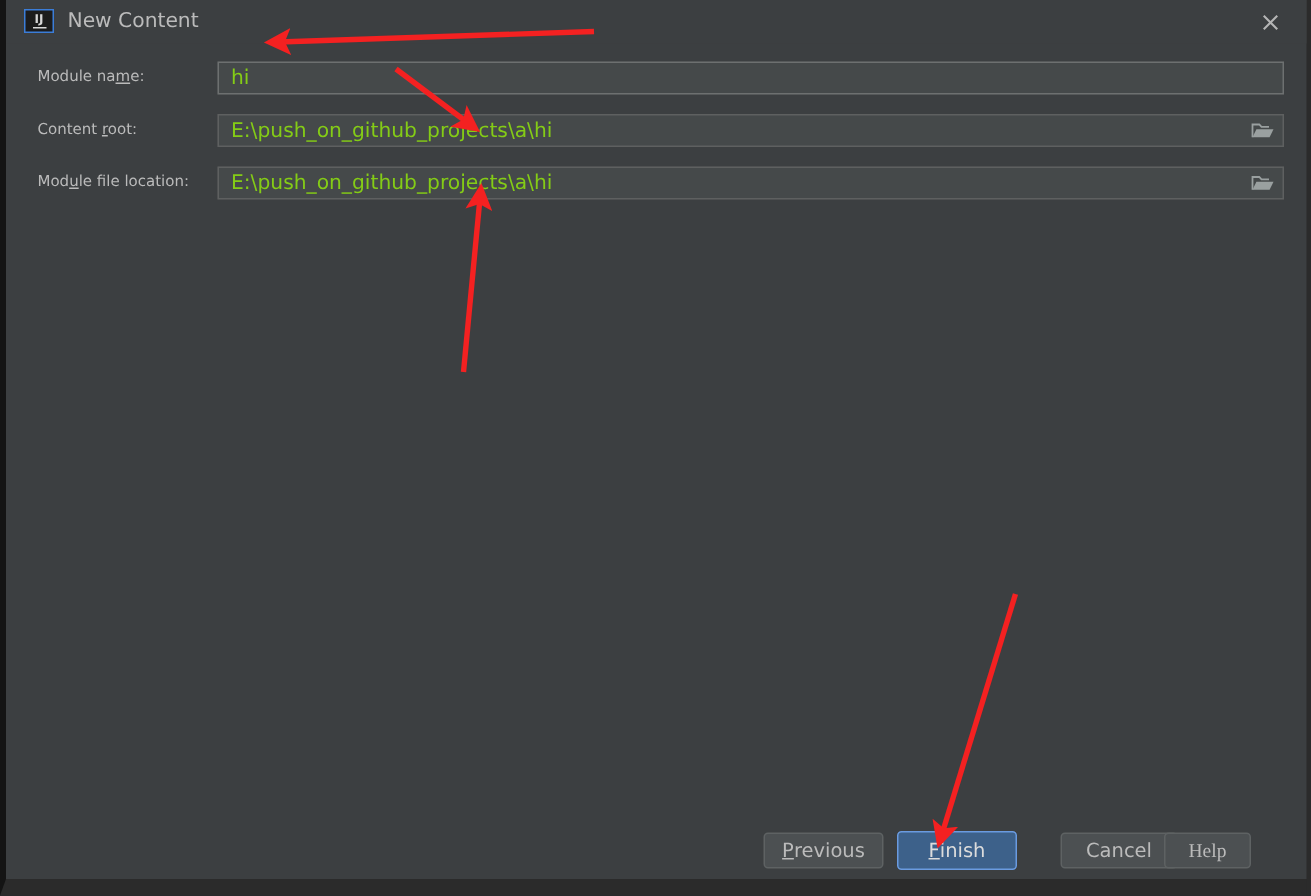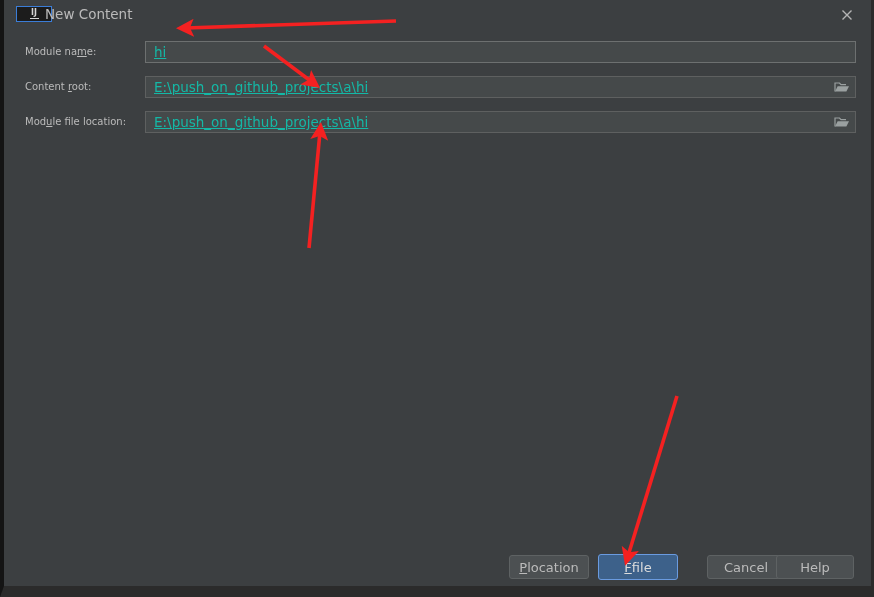--- a/index.html
+++ b/index.html
@@ -32,21 +32,21 @@
     left: 0; top: 0; right: 0;
     height: 29px;
     background: #3c3f41;
     display: flex;
     align-items: center;
   }
   #app-icon {
     position: absolute;
     left: 12px;
     top: 6px;
-    width: 36px;
+    width: 20px;
     height: 16px;
     background: #1c1c1c;
     border: 1.5px solid #3b7dd8;
     box-sizing: border-box;
     display: flex;
     flex-direction: column;
     align-items: center;
     justify-content: center;
   }
   #app-icon .ij-letters {
@@ -104,26 +104,25 @@
     border: 1px solid #5e6060;
     height: 22px;
     display: flex;
     align-items: center;
   }
   .field.focused {
     border-color: #6d7070;
   }
   .field-text {
     font-size: 13.5px;
-    color: #14b8a6;
+    color: #84cc16;
     padding-left: 8px;
     white-space: nowrap;
     overflow: hidden;
     flex: 1;
-    text-decoration: underline;
   }
   .browse-btn {
     width: 26px;
     height: 20px;
     display: flex;
     align-items: center;
     justify-content: center;
     cursor: pointer;
     flex: 0 0 auto;
   }
@@ -207,36 +206,36 @@
           <path d="M1 11.5 L1 3 L5.5 3 L7 4.6 L12 4.6" stroke="#9aa0a0" stroke-width="1.2" fill="none"></path>
           <path d="M1 11.5 L3.6 6.2 L15 6.2 L12.4 11.5 Z" fill="#9aa0a0"></path>
         </svg>
       </div>
     </div>
   </div>
 
   <div class="btn" style="left:505px; top:555px; width:80px;">
       <span></span>
       <span class="mnemonic">P</span>
-      <span>location</span>
+      <span>revious</span>
     </div>
 
   <div class="btn primary" style="left:594px; top:554px; width:80px; height:26px;">
       <span></span>
       <span class="mnemonic">F</span>
-      <span>file</span>
+      <span>inish</span>
     </div>
 
   <div class="btn" style="left:684px; top:555px; width:78px;margin-left:19px;">
       <span>Cancel</span>
       <span class="mnemonic"></span>
       <span></span>
     </div>
 
-  <div class="btn" style="left:772px; top:555px; width:78px;">
+  <div class="btn" style="left:772px; top:555px; width:58px;font-family:Liberation Serif, serif;">
       <span>Help</span>
       <span class="mnemonic"></span>
       <span></span>
     </div>
 
   <svg id="annotations" viewBox="0 0 874 597">
     <defs>
       <marker id="arrowhead" markerWidth="5" markerHeight="5" refX="2.2" refY="2.5" orient="auto" markerUnits="strokeWidth">
         <path d="M0,0 L5,2.5 L0,5 L1.1,2.5 Z" fill="#f42121"></path>
       </marker>

